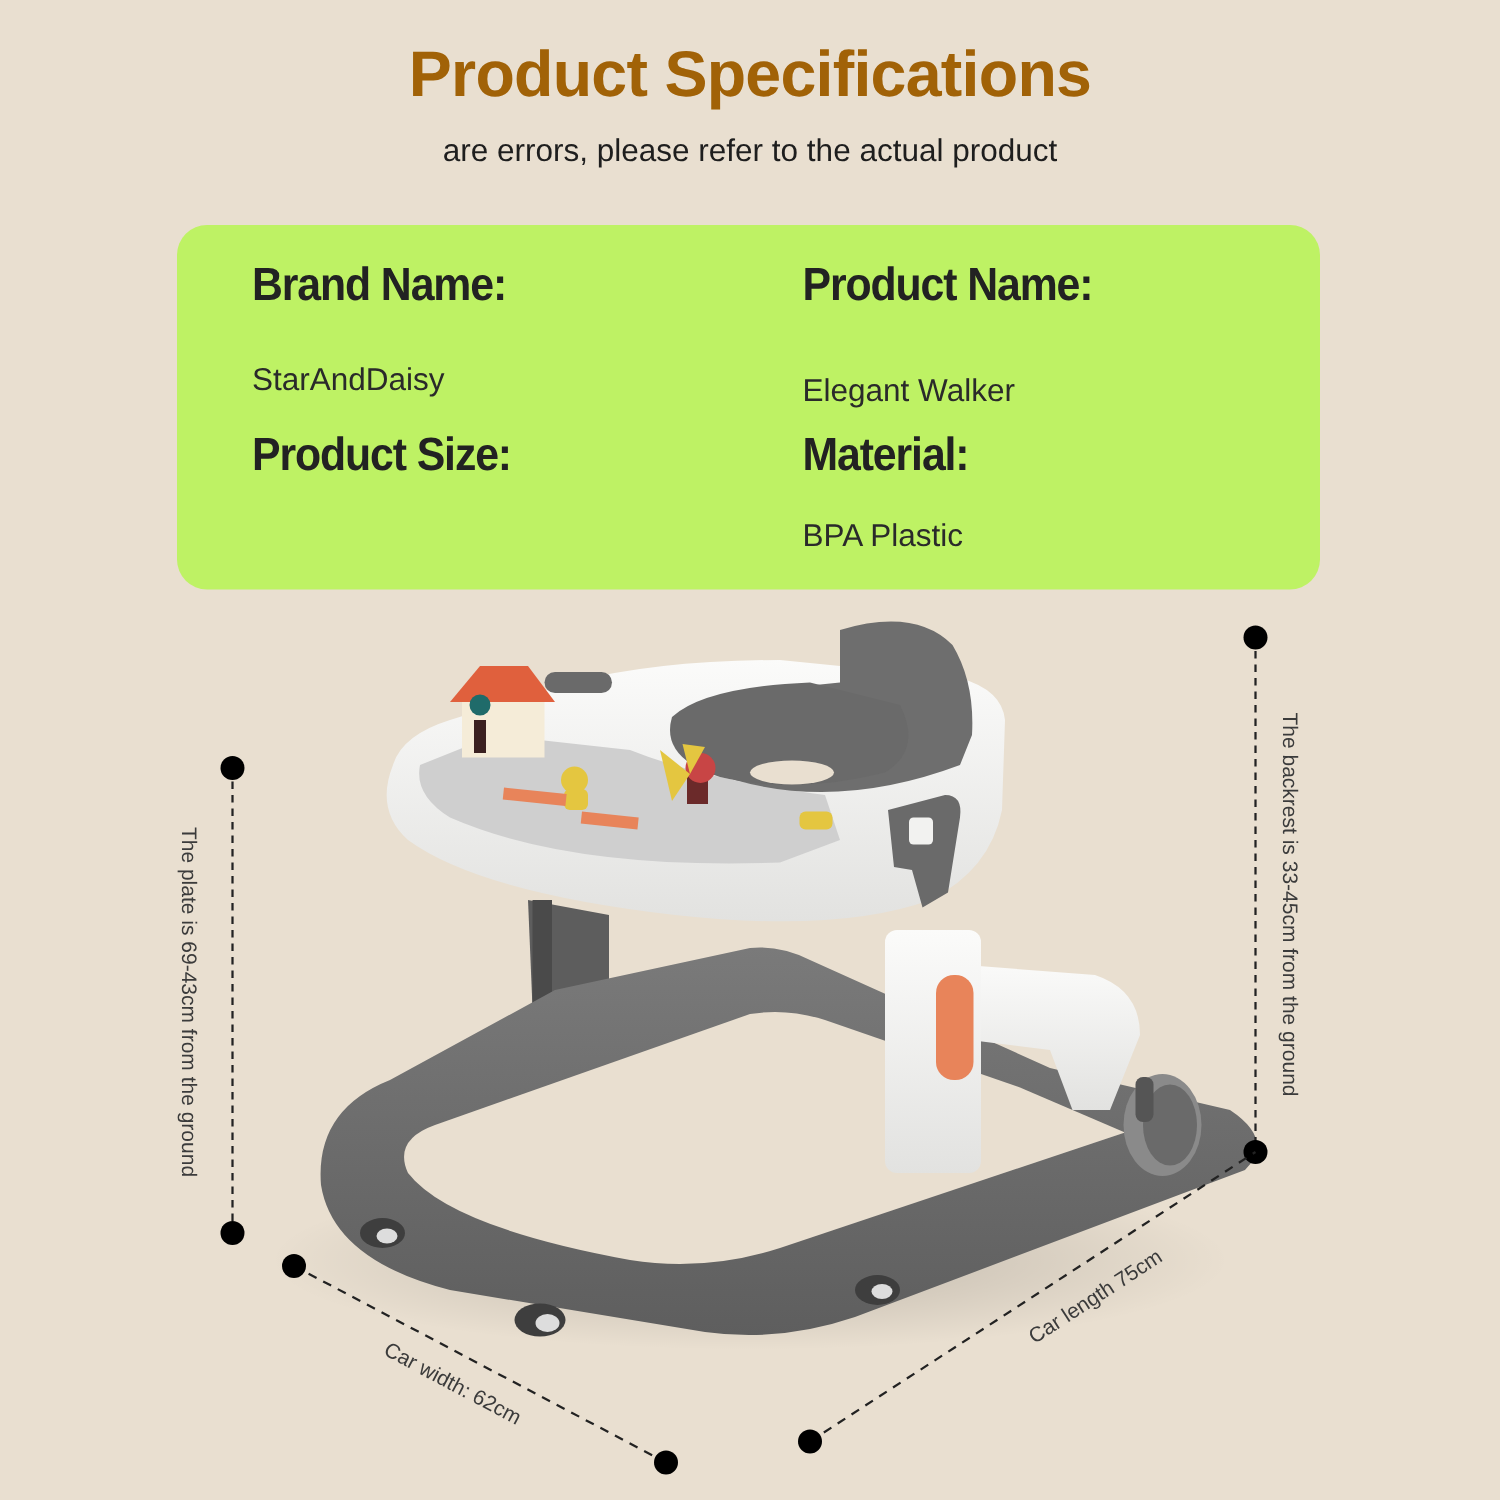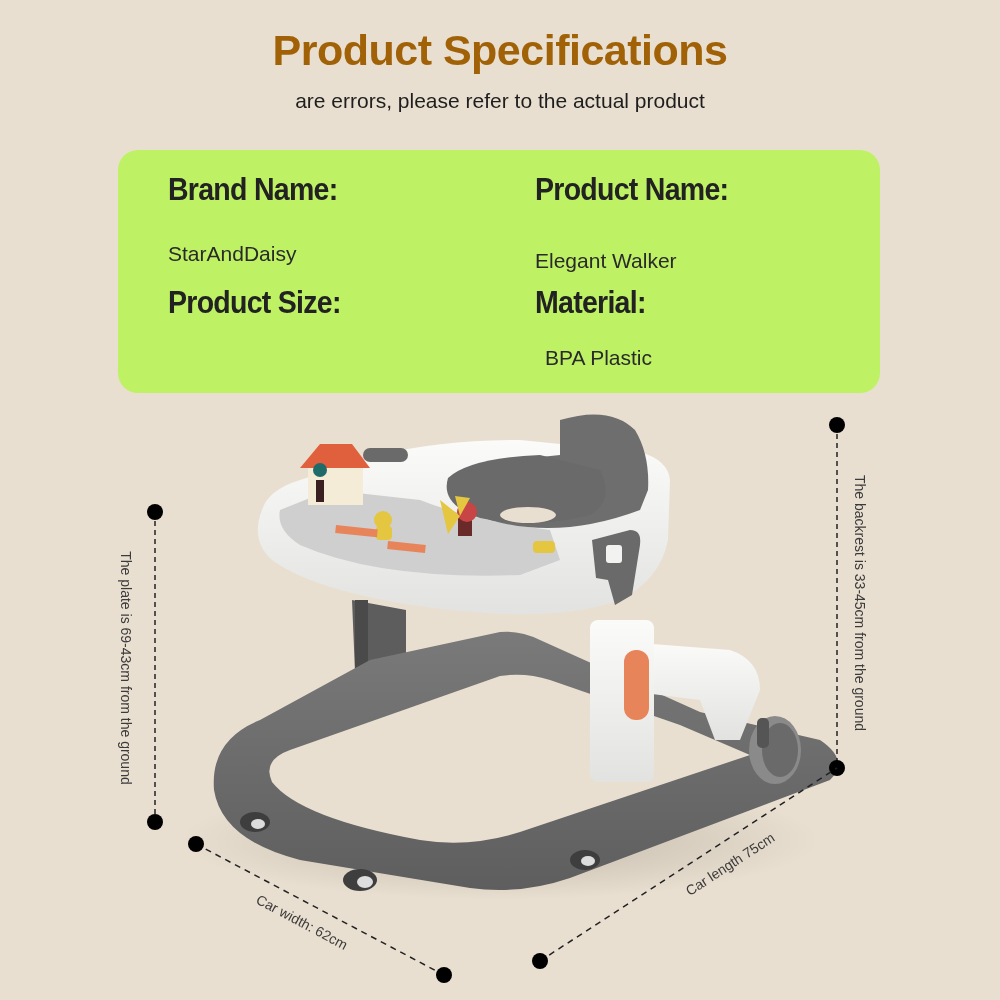--- a/index.html
+++ b/index.html
@@ -52,21 +52,21 @@
 <div class="card">
   <div class="spec-label" style="left:50px; top:22px;">Brand Name:</div>
   <div class="spec-value" style="left:50px; top:92px;">StarAndDaisy</div>
 
   <div class="spec-label" style="left:417px; top:22px;">Product Name:</div>
   <div class="spec-value" style="left:417px; top:76px;margin-top:23px;">Elegant Walker</div>
 
   <div class="spec-label" style="left:50px; top:135px;">Product Size:</div>
 
   <div class="spec-label" style="left:417px; top:135px;">Material:</div>
-  <div class="spec-value" style="left:427px; top:196px;text-align:right;">BPA Plastic</div>
+  <div class="spec-value" style="left:417px; top:196px;text-align:right;">BPA Plastic</div>
 </div>
 
 <svg class="stage" width="1000" height="600" viewBox="0 400 1000 600" style="top:400px;">
   <defs>
     <linearGradient id="frameGrad" x1="0" y1="0" x2="0" y2="1">
       <stop offset="0" stop-color="#7a7a7a"></stop>
       <stop offset="1" stop-color="#5e5e5e"></stop>
     </linearGradient>
     <linearGradient id="whiteGrad" x1="0" y1="0" x2="0" y2="1">
       <stop offset="0" stop-color="#fbfbfa"></stop>

